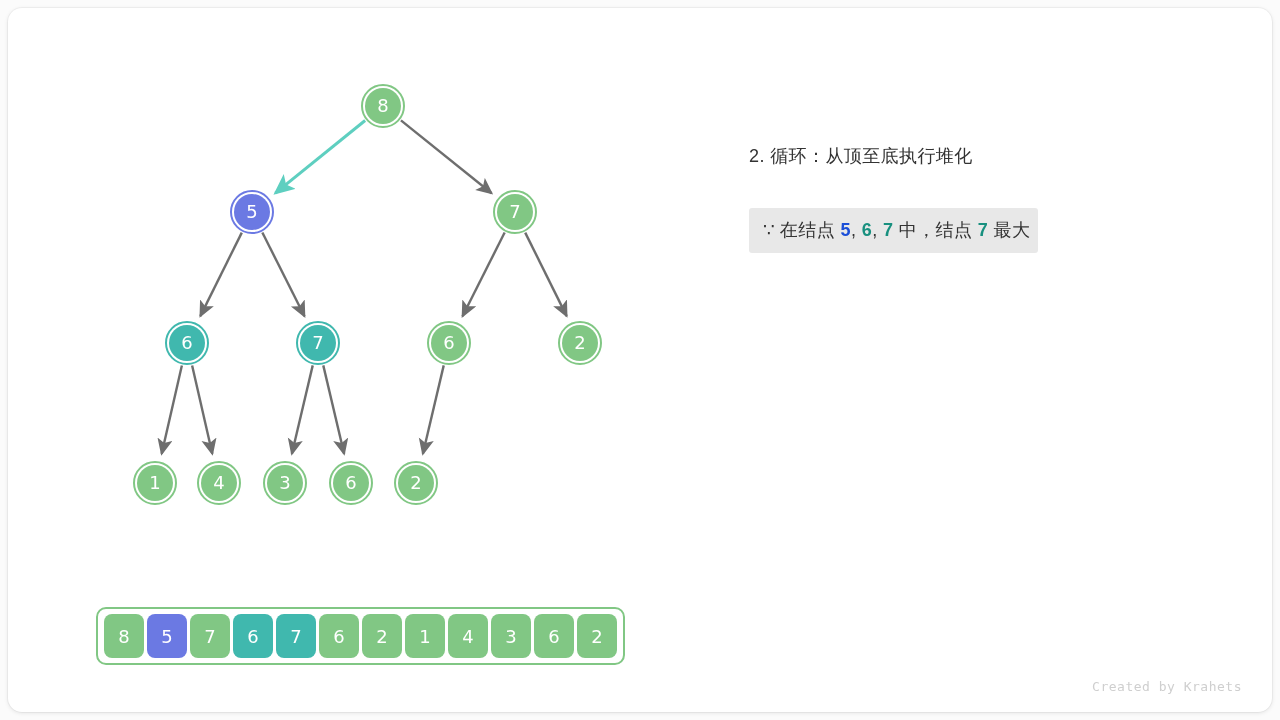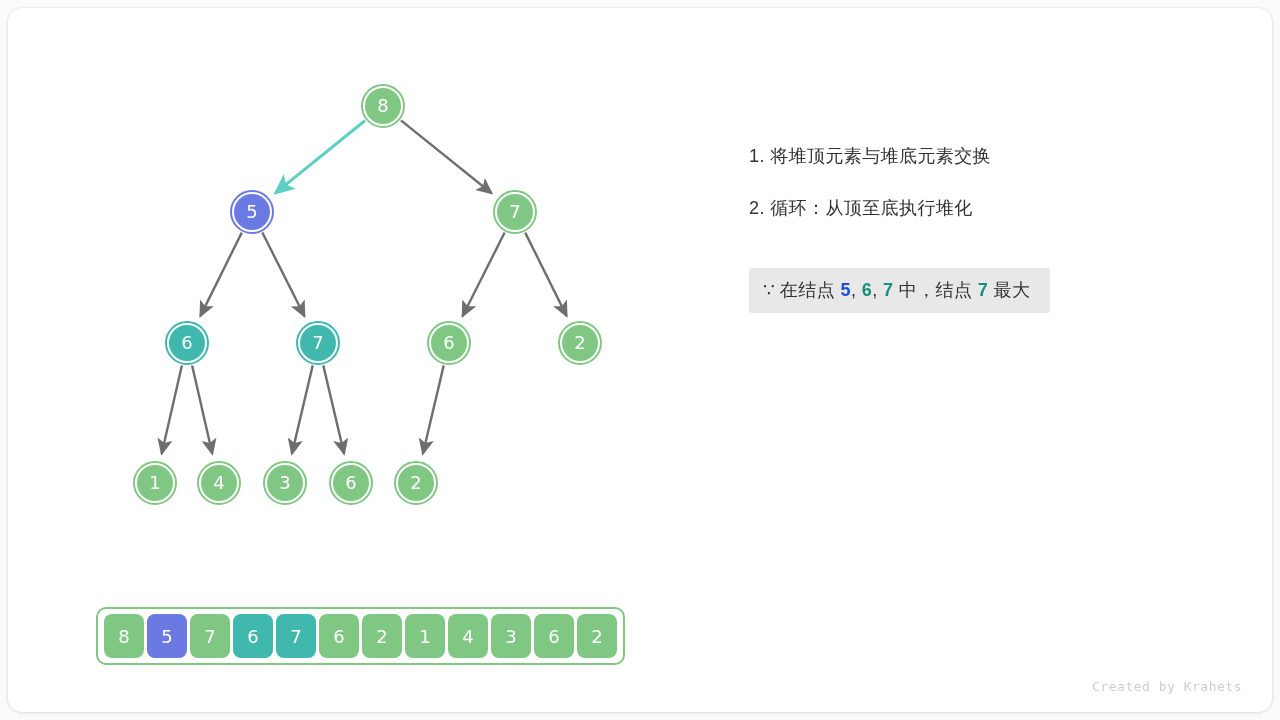--- a/index.html
+++ b/index.html
@@ -121,26 +121,26 @@
     font-size: 18px;
     color: #333333;
     margin-bottom: 28px;
     letter-spacing: 0.4px;
     white-space: nowrap;
   }
   #conclusion {
     display: inline-block;
     background: #e8e8e8;
     border-radius: 3px;
-    padding: 10px 20px 11px 14px;
+    padding: 10px 8px 11px 14px;
     font-size: 18px;
     color: #333333;
     letter-spacing: 0.4px;
     white-space: nowrap;
-    margin-top: 20px;
+    margin-top: 12px;
   }
   #conclusion .v-blue { color: #1b4fd8; font-weight: bold; }
   #conclusion .v-teal { color: #18907f; font-weight: bold; }
   #conclusion .because { letter-spacing: 0; }
 
   
   #footer {
     position: absolute;
     right: 30px;
     bottom: 18px;
@@ -230,21 +230,20 @@
         <div class="cell green">2</div>
         <div class="cell green">1</div>
         <div class="cell green">4</div>
         <div class="cell green">3</div>
         <div class="cell green">6</div>
         <div class="cell green">2</div>
       </div>
 
     <div id="panel">
       <div id="steps">
-          <div class="step">1. 将堆顶元素与堆底元素交换</div>
           <div class="step">2. 循环：从顶至底执行堆化</div>
         </div>
       <div id="conclusion">
         <span class="because">∵</span>
         <span>在结点</span>
         <span class="v-blue">5</span><span>,</span>
         <span class="v-teal">6</span><span>,</span>
         <span class="v-teal">7</span>
         <span>中，结点</span>
         <span class="v-teal">7</span>

